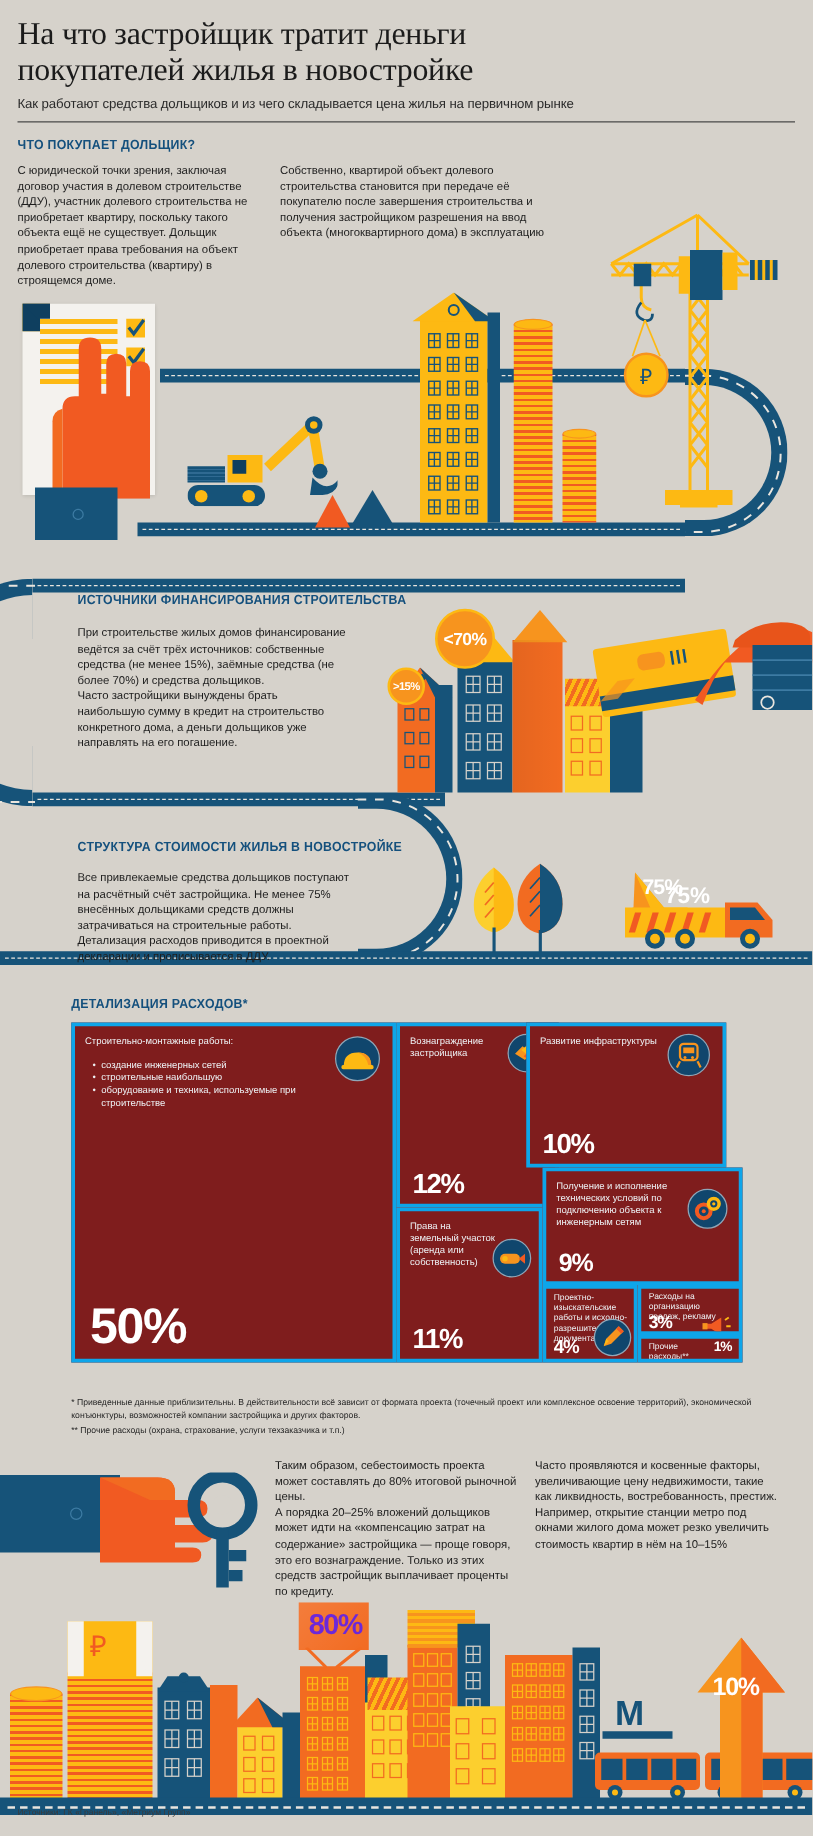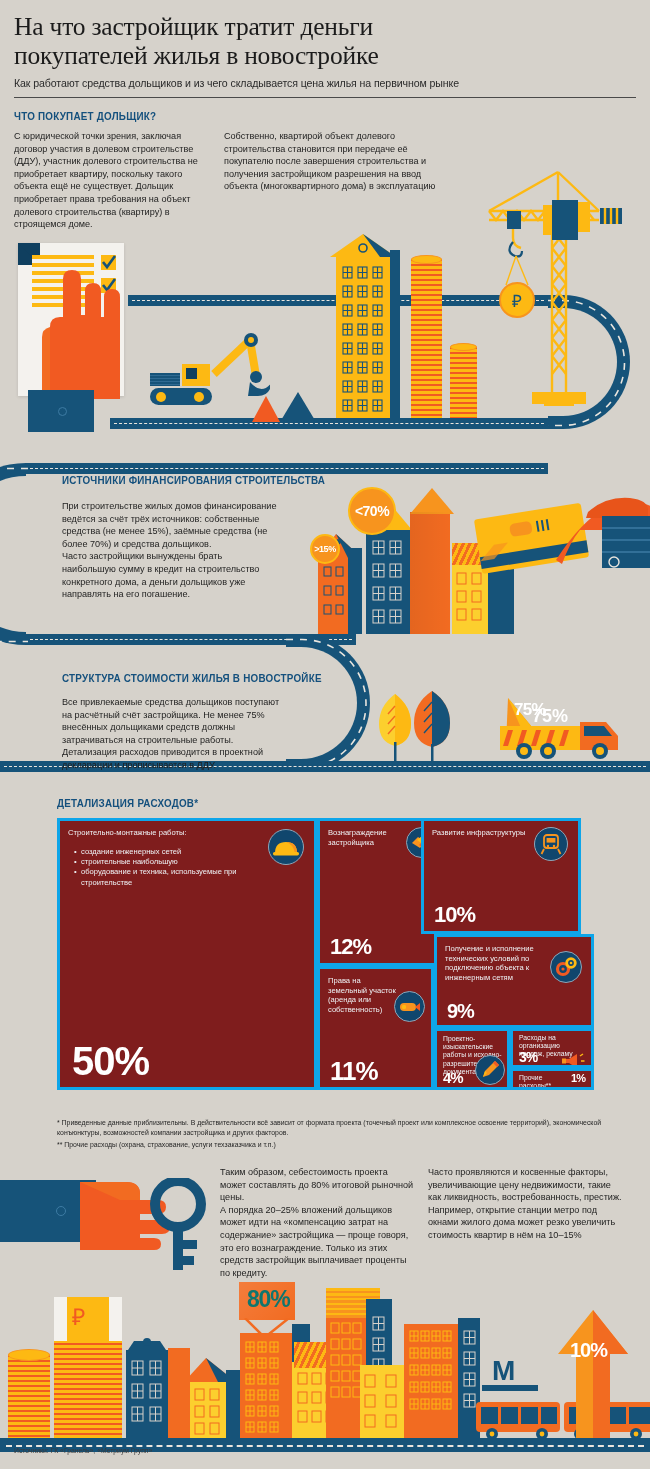--- a/index.html
+++ b/index.html
@@ -474,21 +474,21 @@
 
     <div class="cell" style="left:260px; top:148px; width:117px; height:124px;">
       <div class="cell-label" style="max-width:70px;">Права на земельный участок (аренда или собственность)</div>
       <div class="icon-circle" style="right:6px; top:22px; width:31px; height:31px;">
         <svg width="24" height="16" viewBox="0 0 24 16">
           <rect x="2" y="4" width="16" height="8" rx="4" fill="#f7941e"></rect>
           <circle cx="6" cy="8" r="2.2" fill="#fdb913"></circle>
           <path d="M17 8 l5 -4 l0 8 Z" fill="#f15a22"></path>
         </svg>
       </div>
-      <div class="cell-pct" style="left:10px; bottom:5px; font-size:26px; line-height:22px;margin-top:36px;">11%</div>
+      <div class="cell-pct" style="left:10px; bottom:5px; font-size:22px; line-height:22px;margin-top:36px;">11%</div>
     </div>
 
     <div class="cell" style="left:364px; top:0; width:160px; height:116px;">
       <div class="cell-label" style="max-width:100px;">Развитие инфраструктуры</div>
       <div class="icon-circle" style="right:10px; top:6px; width:34px; height:34px;">
         <svg width="22" height="22" viewBox="0 0 22 22">
           <rect x="4" y="2" width="14" height="13" rx="3" fill="none" stroke="#f7941e" stroke-width="1.8"></rect>
           <rect x="6.6" y="5" width="8.8" height="4.6" fill="#f7941e"></rect>
           <path d="M4 16 l-2.5 5 M18 16 l2.5 5" stroke="#f7941e" stroke-width="1.8"></path>
           <circle cx="8" cy="13" r="1.2" fill="#f7941e"></circle>
@@ -638,21 +638,21 @@
       <path d="M5 17 v10 M1 22 h8 M17 17 v10 M13 22 h8 M29 17 v10 M25 22 h8"></path>
       <path d="M5 33 v10 M1 38 h8 M17 33 v10 M13 38 h8 M29 33 v10 M25 38 h8"></path>
       <path d="M5 49 v10 M1 54 h8 M17 49 v10 M13 54 h8 M29 49 v10 M25 54 h8"></path>
       <path d="M5 65 v10 M1 70 h8 M17 65 v10 M13 70 h8 M29 65 v10 M25 70 h8"></path>
       <path d="M5 81 v10 M1 86 h8 M17 81 v10 M13 86 h8 M29 81 v10 M25 86 h8"></path>
     </g>
   </svg>
 
   <div class="sh orange" style="left:239px; top:1282px; width:56px; height:38px;"></div>
   <div class="sh" style="left:239px; top:1282px; width:56px; height:38px; background:linear-gradient(135deg,rgba(255,255,255,0.12),rgba(0,0,0,0));"></div>
-  <div style="position:absolute; left:247px; top:1286px; font-size:23px; font-weight:bold; color:#0f766e; letter-spacing:-1.2px;">80%</div>
+  <div style="position:absolute; left:247px; top:1286px; font-size:23px; font-weight:bold; color:#6d28d9; letter-spacing:-1.2px;">80%</div>
   <svg class="sh" style="left:239px; top:1318px;" width="56" height="18">
     <path d="M6 0 L22 16 M50 0 L30 16" stroke="#f26b21" stroke-width="2.5"></path>
   </svg>
 
   <div class="sh lyellow" style="left:292px; top:1362px; width:48px; height:77px;"></div>
   <div class="sh" style="left:294px; top:1342px; width:46px; height:26px; background:repeating-linear-gradient(115deg,#fdb913 0,#fdb913 3px,#f26b21 3px,#f26b21 6px);"></div>
   <svg class="sh" style="left:297px; top:1372px;" width="40" height="58">
     <g fill="none" stroke="#f26b21" stroke-width="1">
         <rect x="1" y="1" width="9" height="11"></rect>
         <rect x="15" y="1" width="9" height="11"></rect>

